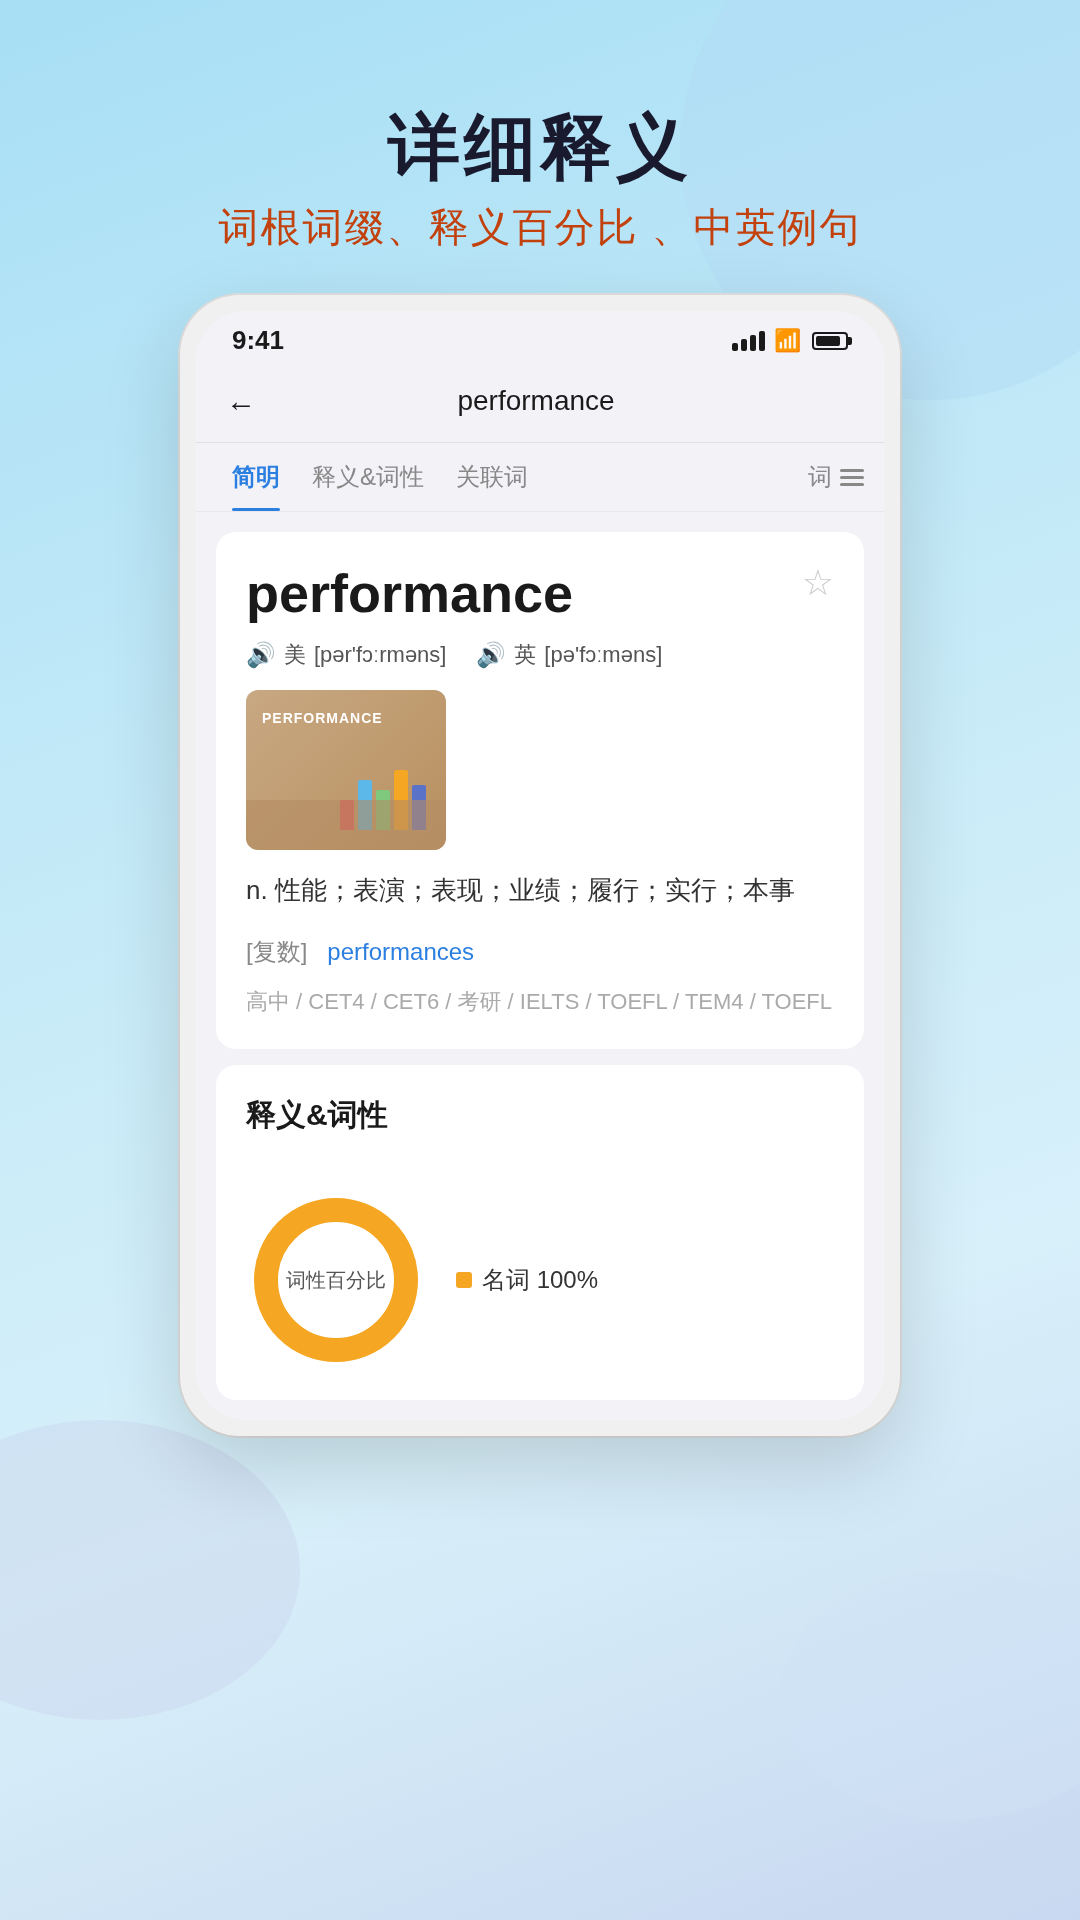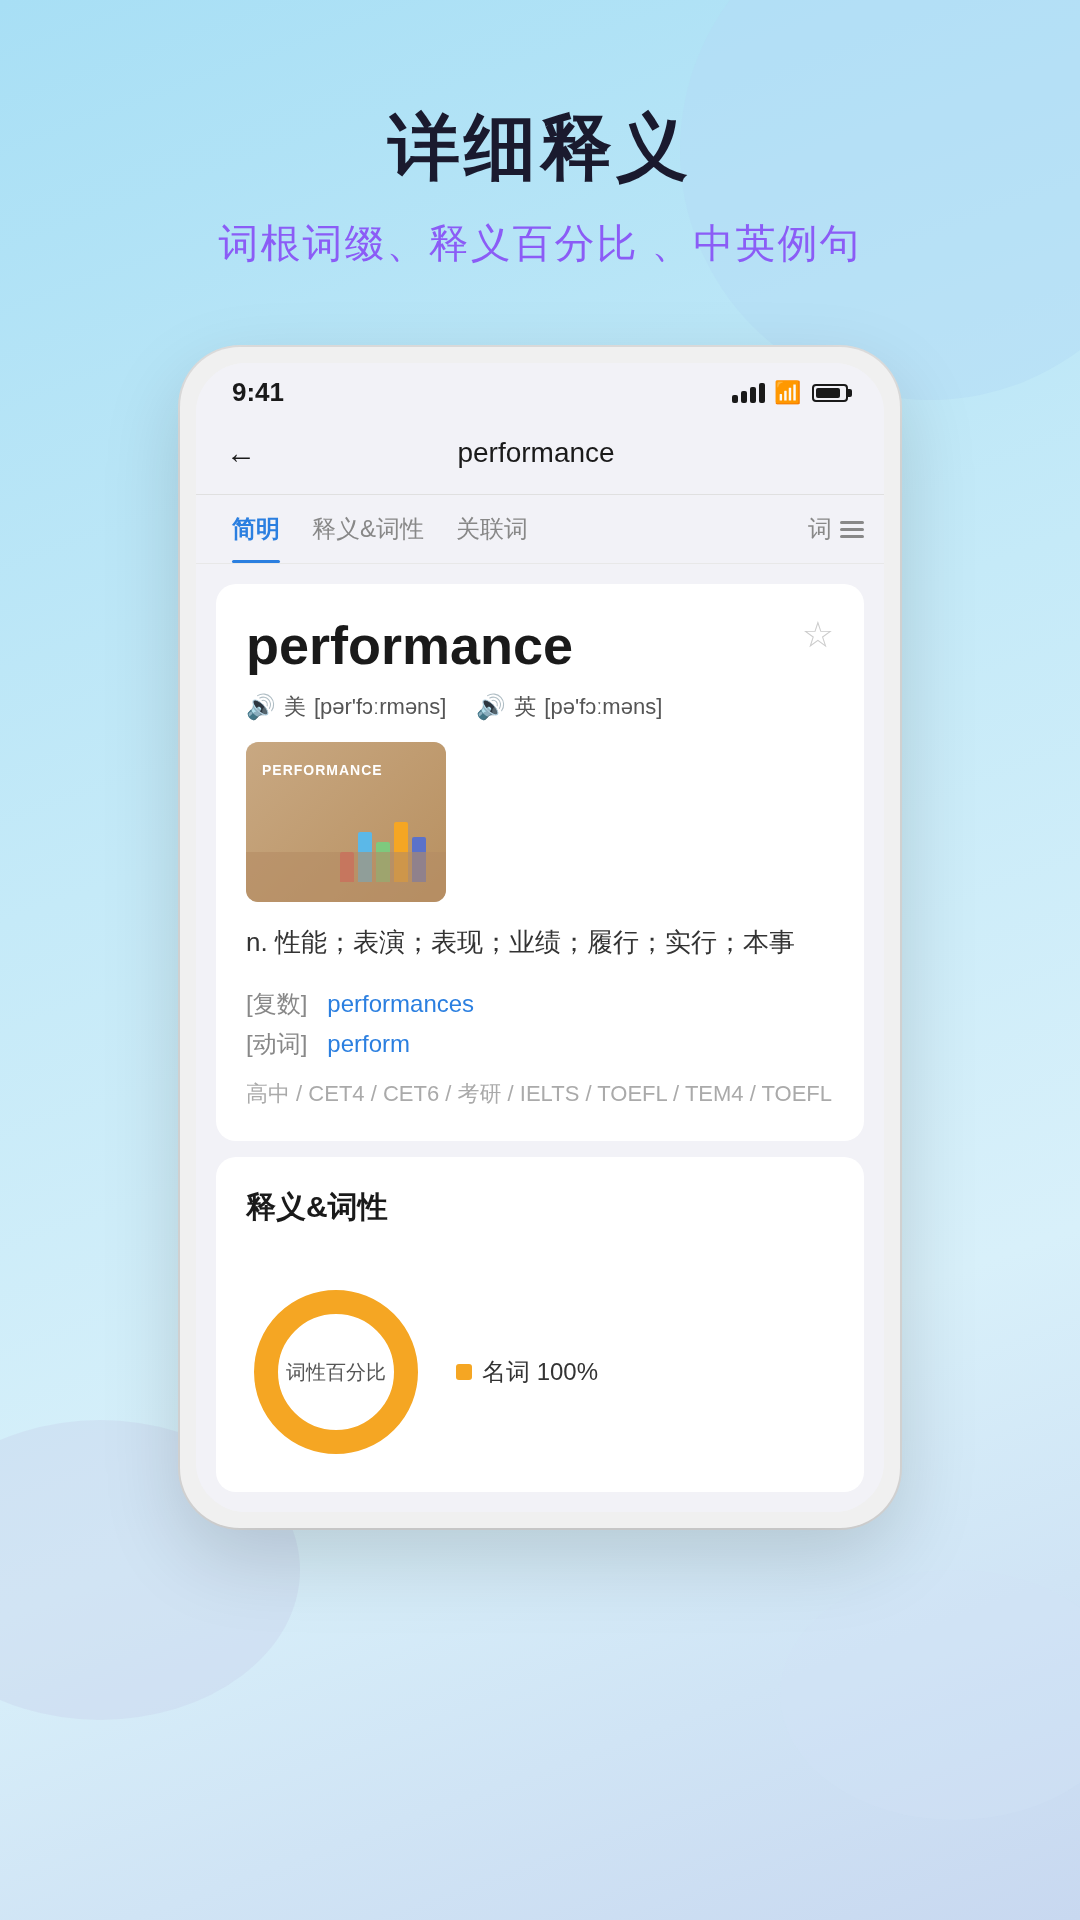--- a/index.html
+++ b/index.html
@@ -33,34 +33,34 @@
       width: 350px; height: 250px;
       border-radius: 50%;
       background: rgba(210, 225, 245, 0.35);
       bottom: 100px; right: -50px;
     }
 
     
     .page-header {
       text-align: center;
       padding-top: 100px;
-      padding-bottom: 76px;
+      padding-bottom: 40px;
       position: relative;
       z-index: 2;
     }
     .page-title {
       font-size: 72px;
       font-weight: 900;
       color: #1a1a2e;
       letter-spacing: 4px;
     }
     .page-subtitle {
       font-size: 40px;
-      color: #8b5cf6;
-      margin-top: 20px;
+      color: #c2410c;
+      margin-top: 4px;
       letter-spacing: 2px;
     }
 
     
     .phone-container {
       position: relative;
       z-index: 2;
       display: flex;
       justify-content: center;
       align-items: flex-start;
@@ -500,25 +500,20 @@
           </div>
 
           <div class="word-definition">n.  性能；表演；表现；业绩；履行；实行；本事</div>
 
           <div class="word-forms">
             <div class="word-form-line">
               <span class="form-bracket">[复数]</span>
               <span>&nbsp;</span>
               <span class="form-link">performances</span>
             </div>
-            <div class="word-form-line">
-              <span class="form-bracket">[动词]</span>
-              <span>&nbsp;</span>
-              <span class="form-link">perform</span>
-            </div>
           </div>
 
           <div class="exam-tags">高中 / CET4 / CET6 / 考研 / IELTS / TOEFL / TEM4 / TOEFL</div>
         </div>
 
         <div class="definition-card">
           <div class="card-section-title">释义&amp;词性</div>
 
           <div class="chart-section">
 

